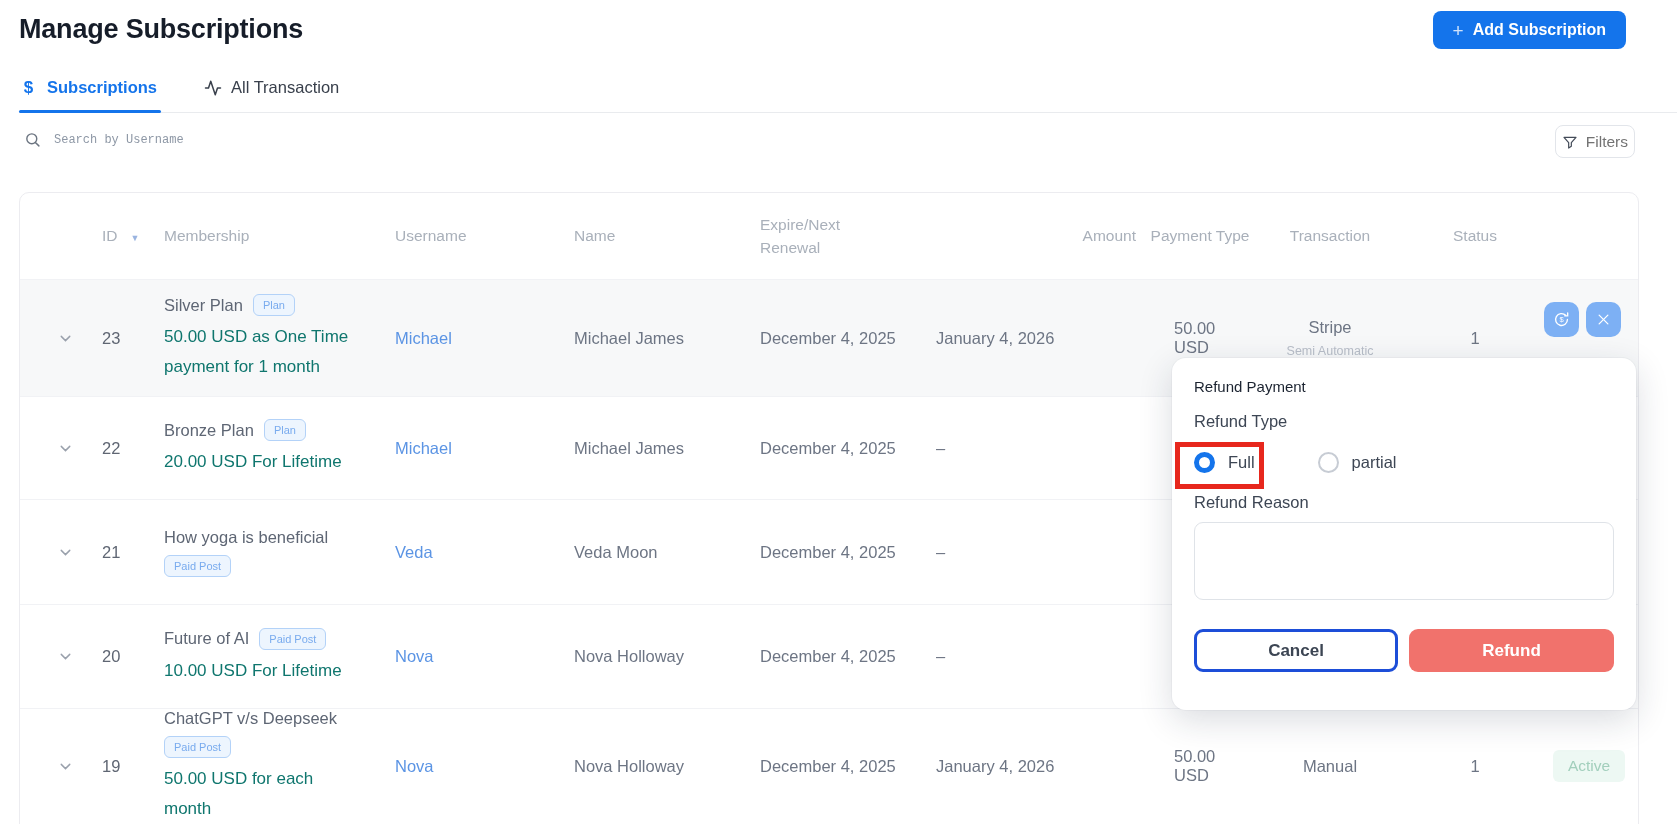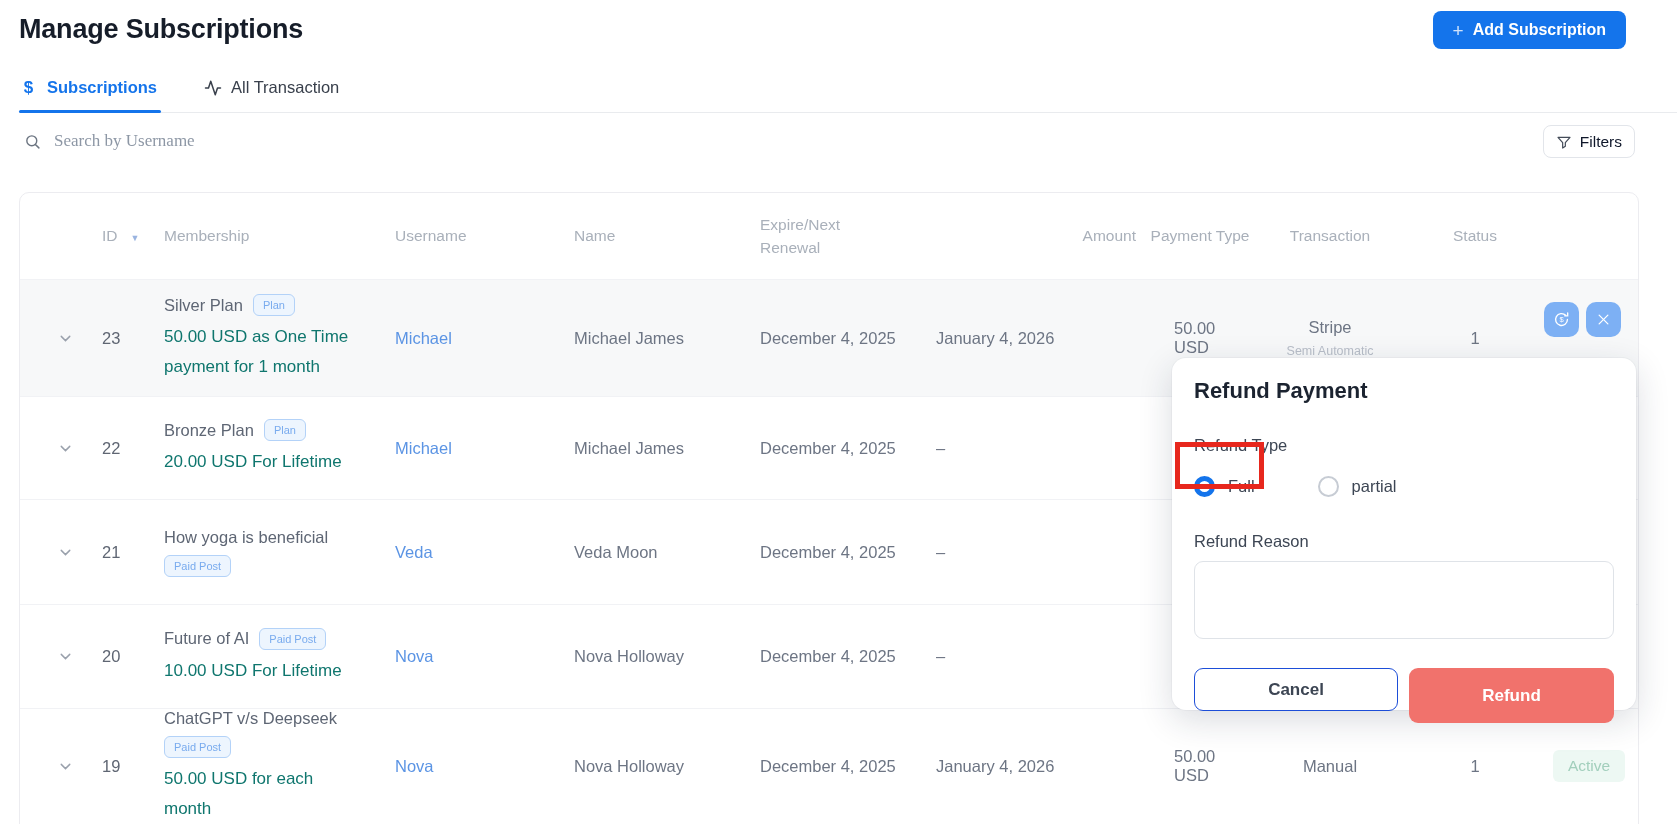--- a/index.html
+++ b/index.html
@@ -25,26 +25,26 @@
          color:#39404c; font-weight:500; cursor:pointer; position:relative; }
   .tab .ticon { width:19px; height:19px; display:inline-flex; align-items:center; justify-content:center;
                 font-size:17px; color:#39404c; }
   .tab.active { color:#1474eb; font-weight:600; }
   .tab.active .ticon { color:#1474eb; }
   .tab.active::after { content:""; position:absolute; left:0; right:0; bottom:-1px; height:3px;
                        background:#1474eb; border-radius:2px; }
   
   .toolbar { position:relative; height:60px; }
   .searchbox { position:absolute; left:24px; top:18px; display:flex; align-items:center; gap:13px; }
-  .searchbox input { border:none; outline:none; font-size:17px; color:#6d7584; width:420px;
-                     font-family:Liberation Serif, serif; background:transparent; }
+  .searchbox input { border:none; outline:none; font-size:12px; color:#6d7584; width:420px;
+                     font-family:Liberation Mono, monospace; background:transparent; }
   .searchbox input::placeholder { color:#8d97a5; opacity:1; }
-  .filters-btn { position:absolute; right:42px; top:12px; height:33px; padding:0 12px;
+  .filters-btn { position:absolute; right:42px; top:12px; height:33px; padding:0 6px;
     background:#fff; border:1px solid #e2e5ea; border-radius:8px; display:flex; align-items:center;
-    gap:8px; font-size:15.5px; color:#0f172a; cursor:pointer; font-family:inherit; }
+    gap:8px; font-size:15.5px; color:#737373; cursor:pointer; font-family:inherit; }
   
   .card { margin:19px 38px 0 19px; width:1620px; height:660px;
           border:1px solid #ececf0; border-radius:10px; background:#fff; overflow:hidden; }
   .grid { display:grid; grid-template-columns:62px 52px 238px 178px 186px 176px 238px 100px 160px 130px 1fr; }
   .cell { display:flex; align-items:center; padding-left:24px; font-size:16.5px; color:#6d7584; }
   .thead { height:86px; }
   .thead .cell { color:#a9b0ba; font-size:15.5px; }
   .trow { border-top:1px solid #f1f2f5; }
   .trow.hl { background:#f7f8f9; }
   .r0{min-height:117px}.r1{min-height:103px}.r2{min-height:105px}.r3{min-height:104px}.r4{min-height:107px}
@@ -75,36 +75,36 @@
   .status-pill:empty { display:none; }
   .chevron { display:inline-flex; cursor:pointer; }
   
   .row-actions { position:absolute; left:1544px; top:302px; display:flex; gap:7px; z-index:20; }
   .act-btn { width:35px; height:35px; border:none; border-radius:10px; background:#7db0f4;
              color:#fff; display:flex; align-items:center; justify-content:center; cursor:pointer; }
   
   .modal { position:absolute; left:1172px; top:358px; width:464px; height:352px; background:#fff;
            border-radius:14px; box-shadow:0 10px 34px rgba(25,39,62,0.16), 0 0 0 1px rgba(25,39,62,0.03);
            padding:20px 22px; z-index:50; }
-  .modal-title { font-size:22px; font-weight:700; color:#1b2330; }
-  .modal-label { font-size:16.5px; color:#3d4654; margin-top:32px; }
+  .modal-title { font-size:15px; font-weight:400; color:#1b2330; }
+  .modal-label { font-size:16.5px; color:#3d4654; margin-top:17px; }
   .radio-row { display:flex; align-items:flex-start; margin-top:21px; height:24px; }
   .radio { display:flex; align-items:center; gap:13px; cursor:pointer; font-size:16.5px; color:#3d4654; }
   .radio + .radio { margin-left:63px; }
   .rdot { width:21px; height:21px; border-radius:50%; background:#fff; }
   .rdot.on { border:5.5px solid #1474eb; }
   .rdot.off { border:2px solid #c7ccd4; }
   .annotation-box { position:absolute; left:3px; top:84px; width:89px; height:47px;
                     border:5px solid #e7271d; z-index:60; pointer-events:none; }
   .reason-area { margin-top:10px; width:420px; height:78px; border:1px solid #dfe3e8; border-radius:9px;
                  resize:none; outline:none; font-family:inherit; font-size:15px; padding:10px 12px; color:#3d4654; }
   .modal-btns { display:flex; gap:11px; margin-top:25px; }
-  .btn-cancel { width:204px; height:43px; background:#fff; border:1px solid #1d4ed8; border-radius:9px;
+  .btn-cancel { width:204px; height:43px; background:#fff; border:3px solid #1d4ed8; border-radius:9px;
                 font-size:17px; font-weight:600; color:#3c4553; cursor:pointer; font-family:inherit; }
-  .btn-refund { width:205px; height:55px; background:#f1726c; border:none; border-radius:9px;
+  .btn-refund { width:205px; height:43px; background:#f1726c; border:none; border-radius:9px;
                 font-size:17px; font-weight:700; color:#fff; cursor:pointer; font-family:inherit; }
   svg { display:block; }
 </style>
 </head>
 <body>
 
 <div class="page-header">
   <div class="page-title">Manage Subscriptions</div>
 </div>
 <button class="add-btn">

